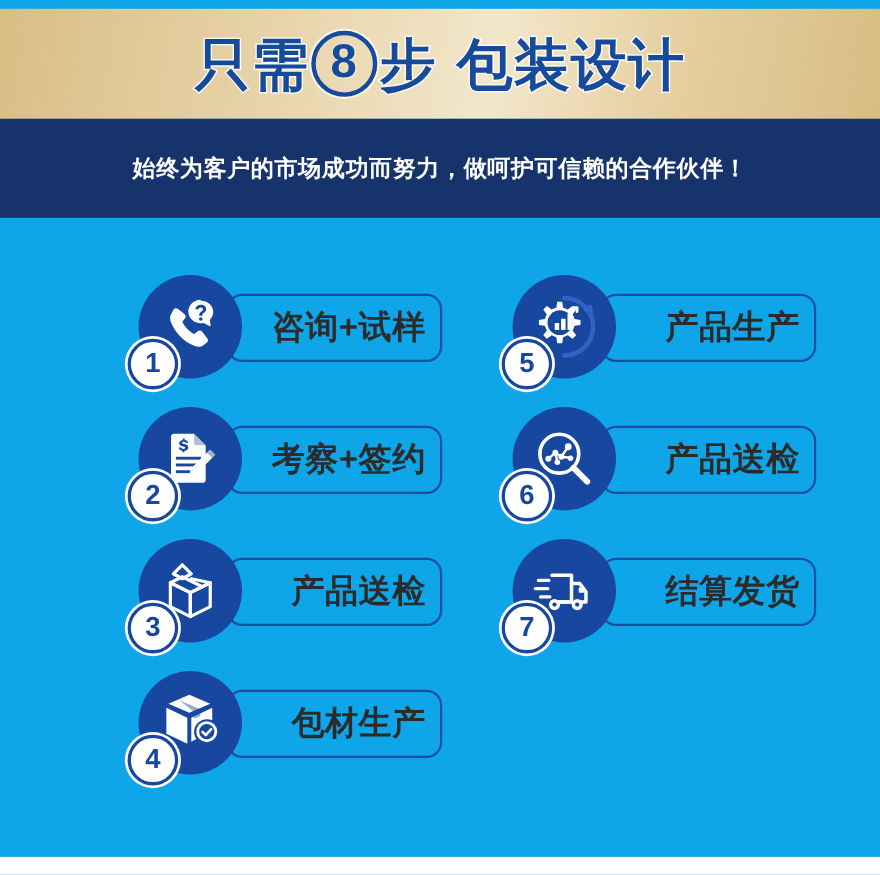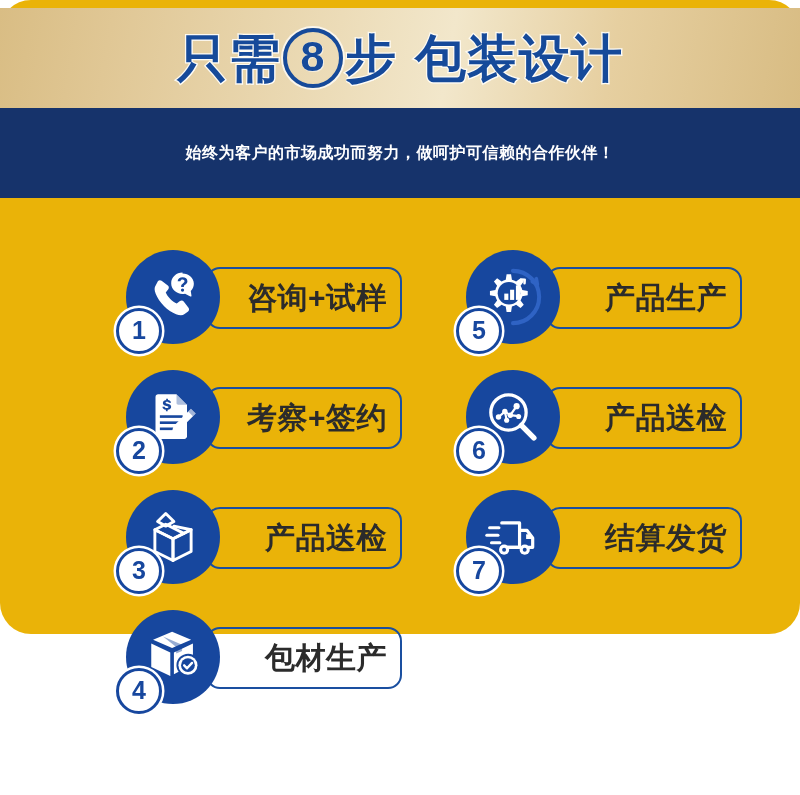--- a/index.html
+++ b/index.html
@@ -8,23 +8,22 @@
     width: 800px;
     height: 795px;
     background: #ffffff;
     font-family: "Liberation Sans", "DejaVu Sans", sans-serif;
     overflow: hidden;
   }
 
   #page {
     position: relative;
     width: 800px;
-    height: 634px;
-    background: #eab308;
-    border-radius: 31px;
+    height: 779px;
+    background: #0ea5e9;
   }
 
   
   .header-gold {
     position: absolute;
     left: 0;
     top: 8px;
     width: 800px;
     height: 100px;
     background: linear-gradient(100deg,
@@ -83,21 +82,21 @@
     top: 108px;
     width: 800px;
     height: 90px;
     background: #16336b;
     display: flex;
     align-items: center;
     justify-content: center;
   }
 
   .subtitle-text {
-    font-size: 16px;
+    font-size: 21px;
     font-weight: bold;
     color: #ffffff;
     letter-spacing: 0.5px;
     white-space: nowrap;
   }
 
   
   .steps {
     position: absolute;
     left: 16px;

